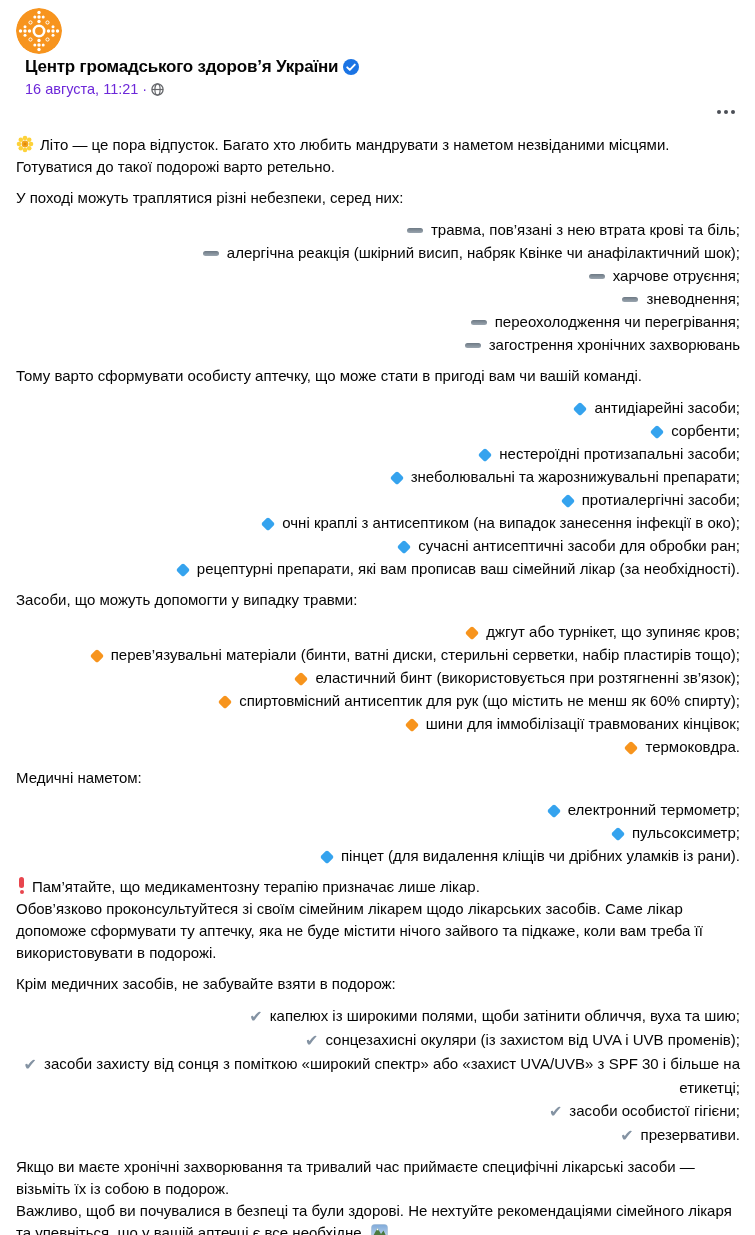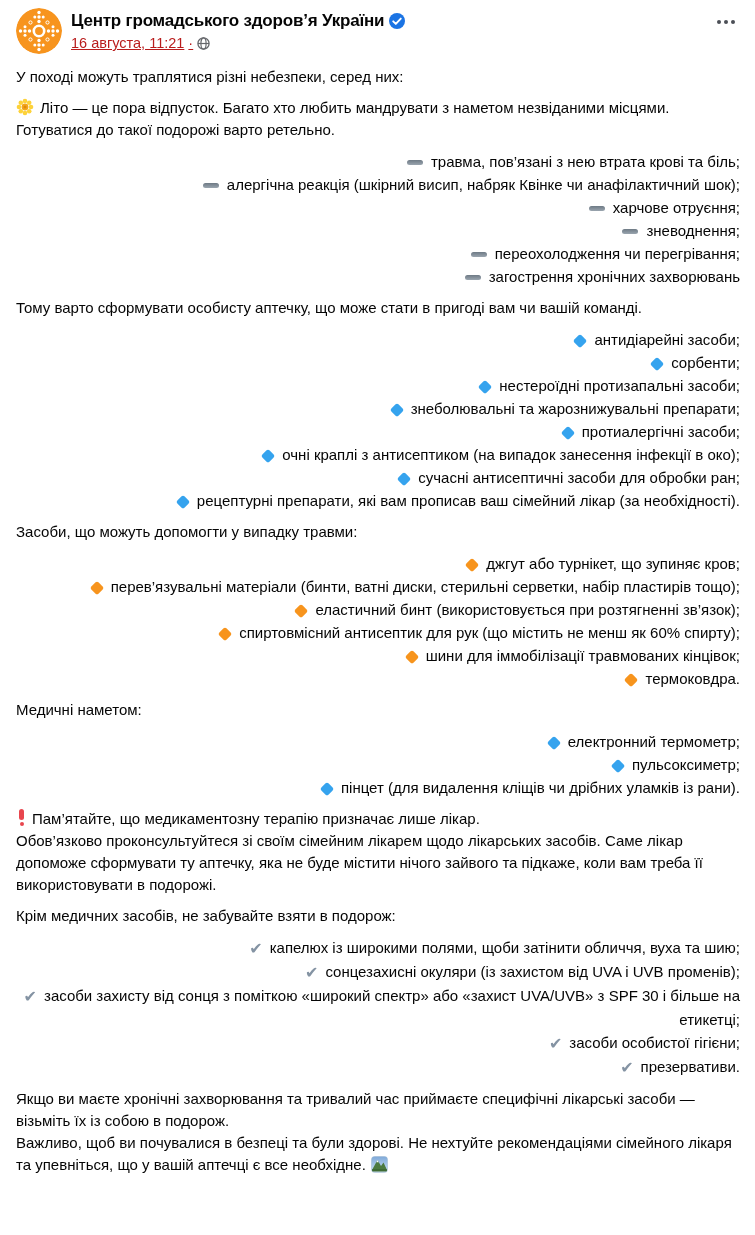--- a/index.html
+++ b/index.html
@@ -7,27 +7,27 @@
   body {
     width:755px; height:1235px; overflow:hidden;
     background:#ffffff;
     font-family:"Liberation Sans","DejaVu Sans",sans-serif;
     color:#050505;
     -webkit-font-smoothing:antialiased;
   }
   .card { width:755px; height:1235px; background:#fff; }
 
   
-  .header { display:flex; align-items:flex-start; padding:8px 16px 2px 16px; }
+  .header { display:flex; align-items:flex-start; padding:8px 16px 2px 16px;flex-direction:column; }
   .avatar { width:46px; height:46px; flex:0 0 46px; border-radius:50%; overflow:hidden; cursor:pointer; }
   .hmeta { margin-left:9px; padding-top:2px; flex:1 1 auto; min-width:0; }
   .name-row { display:flex; align-items:center; }
   .page-name { font-size:17px; font-weight:700; line-height:21px; color:#050505; letter-spacing:-0.2px; cursor:pointer; }
   .badge { margin-left:5px; display:inline-flex; }
-  .sub { display:flex; align-items:center; gap:4px; margin-top:3px; font-size:14.5px; color:#b91c1c; line-height:18px;text-decoration:underline; }
+  .sub { display:flex; align-items:center; gap:4px; margin-top:3px; font-size:14.5px; color:#6d28d9; line-height:18px; }
   .sub .ts { cursor:pointer; }
   .more { margin-left:auto; display:flex; gap:3px; padding:12px 4px 8px 8px; cursor:pointer; align-items:center; }
   .more .dot { width:4px; height:4px; border-radius:50%; background:#4b4f56; }
 
   
   .content { padding:10px 15px 0 16px; font-size:15px; line-height:22px; color:#050505; }
   .content .para { margin:0 0 9px 0; }
   .content .block { margin:0 0 9px 0; }
   .item { line-height:23px;text-align:right; }
 
@@ -120,39 +120,39 @@
 
     <div class="more">
       <span class="dot"></span>
       <span class="dot"></span>
       <span class="dot"></span>
     </div>
   </div>
 
   <div class="content">
 
-    <div class="para">У поході можуть траплятися різні небезпеки, серед них:</div>
-
     <div class="para">
       <svg class="emoji-svg" width="18" height="18" viewBox="0 0 18 18">
         <g fill="#fdd23a">
           <circle cx="9" cy="3" r="2.3"></circle>
             <circle cx="9" cy="15" r="2.3"></circle>
           <circle cx="3" cy="9" r="2.3"></circle>
             <circle cx="15" cy="9" r="2.3"></circle>
           <circle cx="4.8" cy="4.8" r="2.3"></circle>
             <circle cx="13.2" cy="4.8" r="2.3"></circle>
           <circle cx="4.8" cy="13.2" r="2.3"></circle>
             <circle cx="13.2" cy="13.2" r="2.3"></circle>
         </g>
         <circle cx="9" cy="9" r="3.4" fill="#f3a61c"></circle>
         <circle cx="9" cy="9" r="1.5" fill="#e08a0c"></circle>
       </svg><span>Літо — це пора відпусток. Багато хто любить мандрувати з наметом незвіданими місцями. Готуватися до такої подорожі варто ретельно.</span>
     </div>
 
+    <div class="para">У поході можуть траплятися різні небезпеки, серед них:</div>
+
     <div class="block">
       <div class="item"><span class="i-minus"></span><span>травма, пов’язані з нею втрата крові та біль;</span></div>
       <div class="item"><span class="i-minus"></span><span>алергічна реакція (шкірний висип, набряк Квінке чи анафілактичний шок);</span></div>
       <div class="item"><span class="i-minus"></span><span>харчове отруєння;</span></div>
       <div class="item"><span class="i-minus"></span><span>зневоднення;</span></div>
       <div class="item"><span class="i-minus"></span><span>переохолодження чи перегрівання;</span></div>
       <div class="item"><span class="i-minus"></span><span>загострення хронічних захворювань</span></div>
     </div>
 
     <div class="para">Тому варто сформувати особисту аптечку, що може стати в пригоді вам чи вашій команді.</div>

